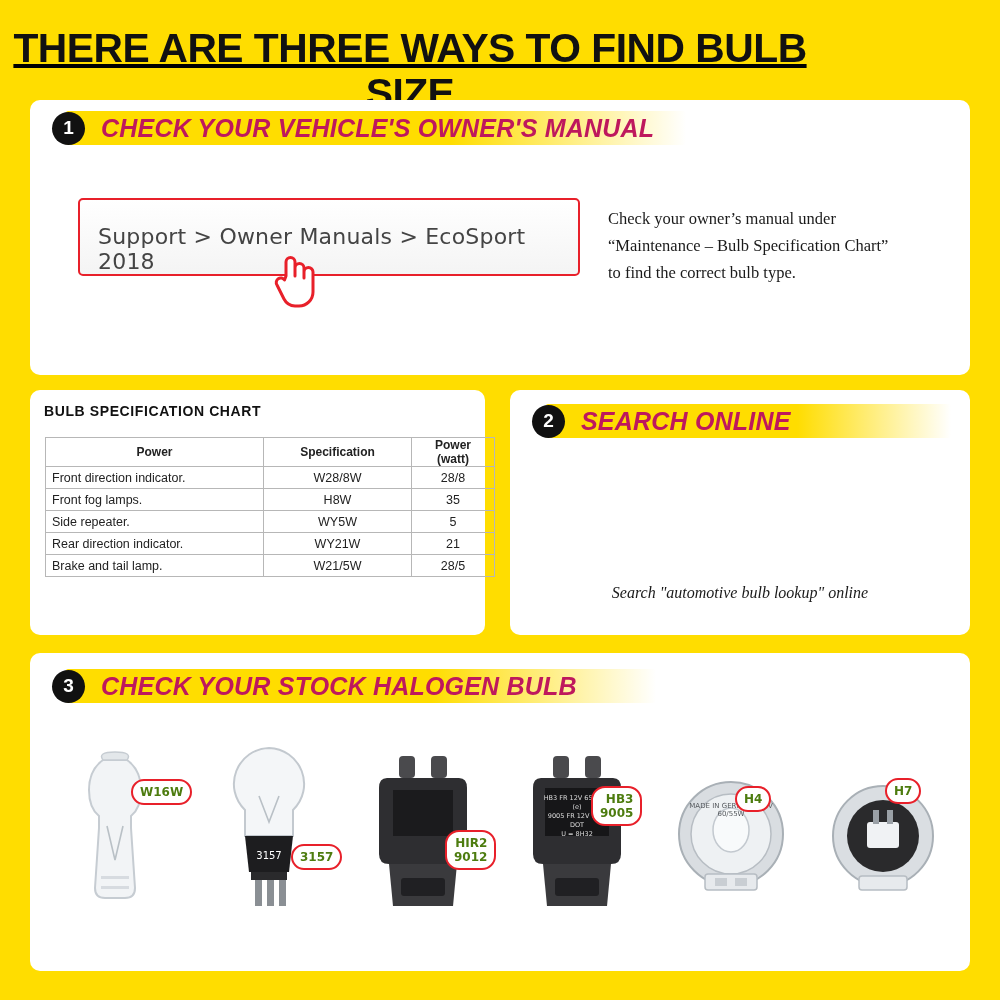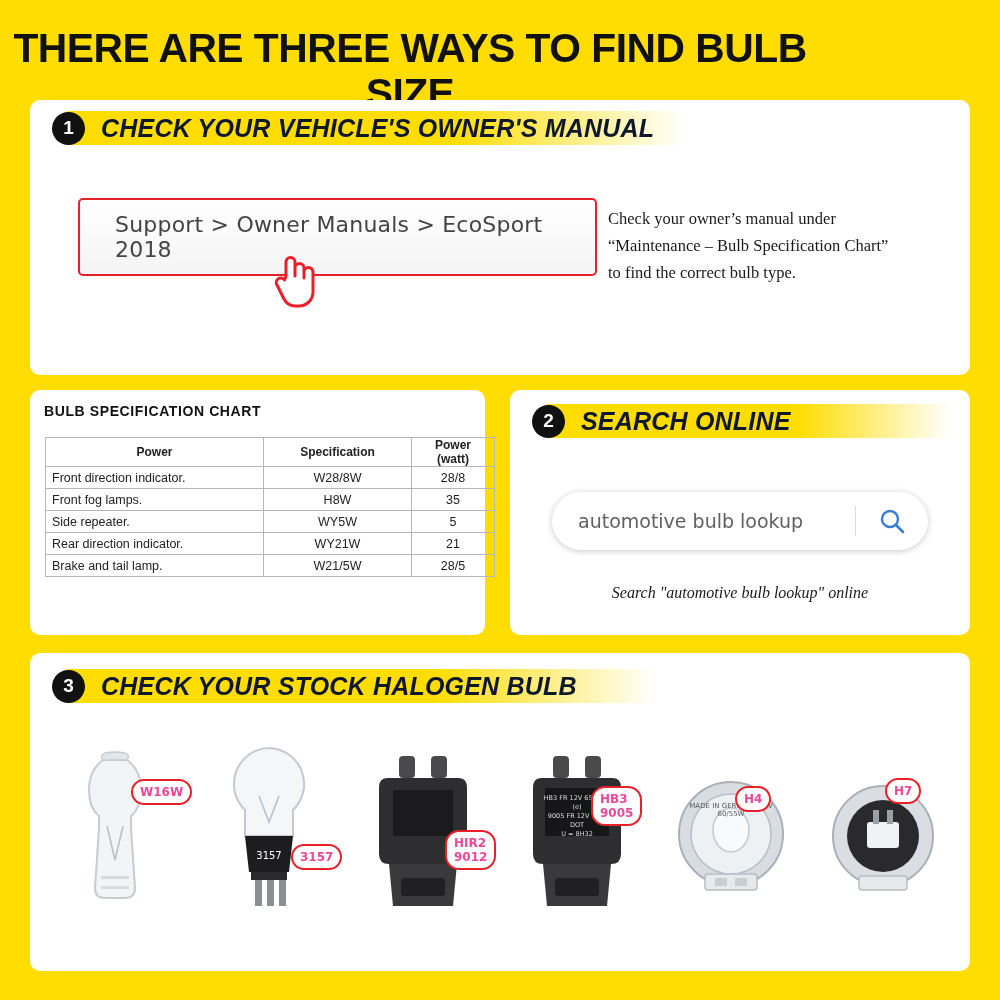--- a/index.html
+++ b/index.html
@@ -12,20 +12,21 @@
     background: #ffdd00;
     font-family: "Liberation Sans", sans-serif;
     overflow: hidden;
   }
   .page {
     position: relative;
     width: 820px;
     height: 1000px;
     box-sizing: border-box;
     background: #ffdd00;
+    text-decoration: underline;
   }
 
   
   .main-title {
     text-align: center;
     font-size: 40px;
     font-weight: bold;
     letter-spacing: -0.5px;
     color: #111111;
     padding-top: 26px;
@@ -72,38 +73,37 @@
     justify-content: center;
     flex: 0 0 auto;
   }
   .step-title {
     position: relative;
     z-index: 3;
     margin-left: 16px;
     font-size: 25px;
     font-weight: bold;
     font-style: italic;
-    color: #0f172a;
+    color: #be185d;
     letter-spacing: 0.2px;
     white-space: nowrap;
   }
 
   
   .breadcrumb-box {
     position: absolute;
     left: 78px;
     top: 198px;
     width: 498px;
     height: 74px;
     border: 2px solid #e8202a;
     border-radius: 5px;
     background: linear-gradient(to bottom, #ffffff, #f4f4f4);
     display: flex;
-    align-items: center;
-    padding-left: 17px;
+    align-items: flex-end;
   }
   .breadcrumb-text {
     font-size: 22px;
     color: #444444;
     padding-left: 18px;
     letter-spacing: 0.2px;
     font-family: "DejaVu Sans", sans-serif;
   }
   .cursor-hand {
     position: absolute;
@@ -213,24 +213,24 @@
   .bulb {
     position: relative;
     width: 140px;
     height: 200px;
   }
   .tag {
     position: absolute;
     border: 2px solid #e8202a;
     border-radius: 14px;
     background: #ffffff;
-    color: #ec4899;
+    color: #4d7c0f;
     font-size: 12px;
     font-weight: bold;
-    text-align: left;
+    text-align: right;
     line-height: 14px;
     padding: 4px 7px;
     font-family: "DejaVu Sans", sans-serif;
     white-space: pre-line;
     z-index: 5;
   }
   
   .art { position: absolute; inset: 0; }
 </style>
 </head>
@@ -304,30 +304,20 @@
   </table>
 
   <div class="card" id="card-3"></div>
 
   <div class="step-head" style="left:532px; top:403px; width:420px;">
     <div class="step-bar" style="left:14px; top:1px; width:405px;"></div>
     <div class="step-num">2</div>
     <div class="step-title">SEARCH ONLINE</div>
   </div>
 
-  <div class="search-box">
-    <div class="search-text" placeholder="automotive bulb lookup">automotive bulb lookup</div>
-    <div class="search-divider"></div>
-    <div class="search-icon-wrap">
-      <svg width="28" height="28" viewBox="0 0 28 28">
-        <circle cx="12" cy="12" r="8" fill="none" stroke="#3b7ddd" stroke-width="2.4"></circle>
-        <line x1="18" y1="18" x2="25" y2="25" stroke="#3b7ddd" stroke-width="2.6" stroke-linecap="round"></line>
-      </svg>
-    </div>
-  </div>
 
   <div class="search-note">Search "automotive bulb lookup"  online</div>
 
   <div class="card" id="card-4"></div>
 
   <div class="step-head" style="left:52px; top:668px; width:620px;">
     <div class="step-bar" style="left:14px; top:1px; width:590px;"></div>
     <div class="step-num">3</div>
     <div class="step-title">CHECK YOUR STOCK HALOGEN BULB</div>
   </div>

